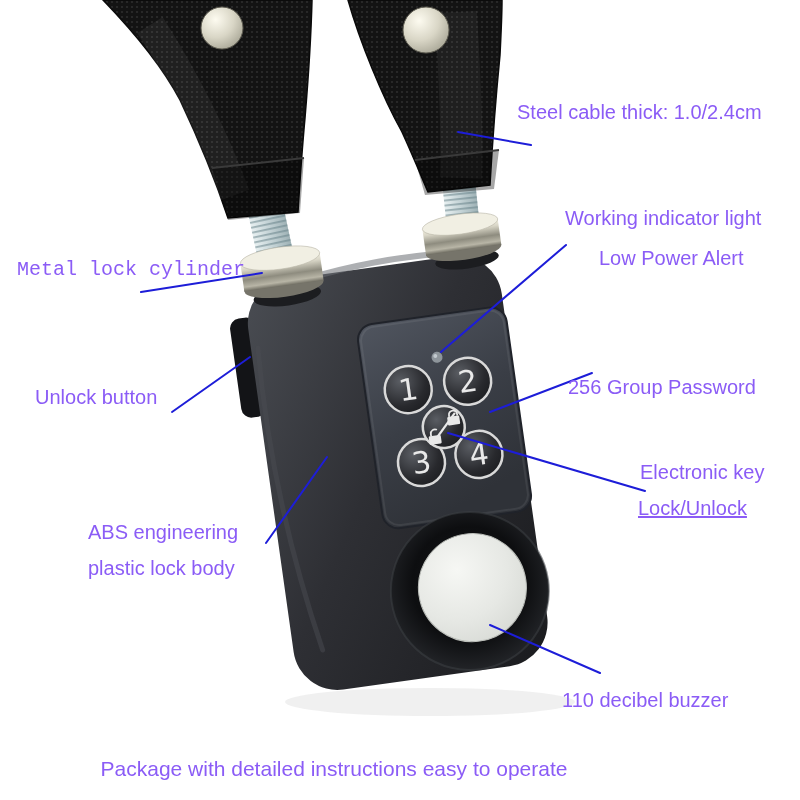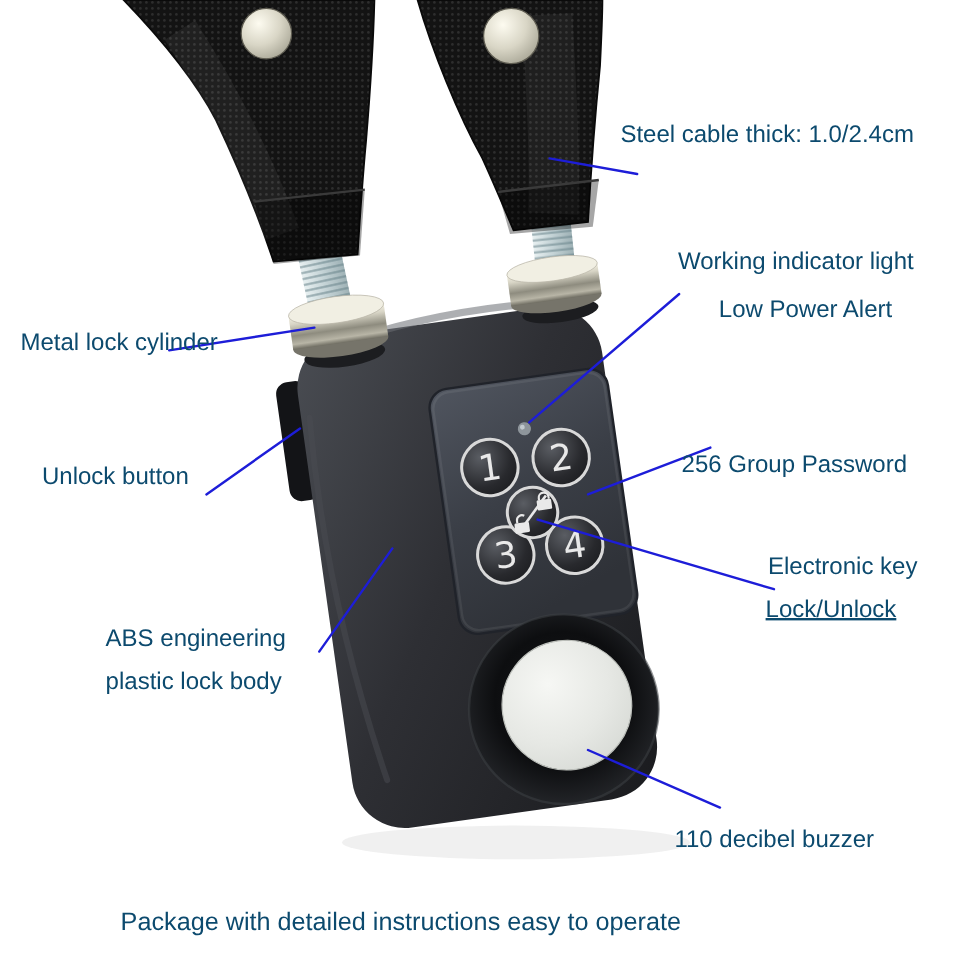--- a/index.html
+++ b/index.html
@@ -1,23 +1,23 @@
 <!DOCTYPE html>
 <html><head>
 <meta charset="utf-8">
 <style>
   html,body{margin:0;padding:0;background:#fff;}
   .stage{position:relative;width:800px;height:800px;background:#ffffff;overflow:hidden;
          font-family:"Liberation Sans",sans-serif;}
   svg.scene{position:absolute;left:0;top:0;}
-  .label{position:absolute;color:#0c4a6e;font-size:20px;line-height:1.15;white-space:nowrap;}
+  .label{position:absolute;color:#8b5cf6;font-size:20px;line-height:1.15;white-space:nowrap;}
   .lbl-steel{left:517px;top:101px;}
   .lbl-working{left:565px;top:207px;}
   .lbl-lowpower{left:563px;top:247px;margin-left:36px;}
-  .lbl-cylinder{left:17px;top:275px;}
+  .lbl-cylinder{left:17px;top:258px;font-family:Liberation Mono, monospace;}
   .lbl-digital{left:568px;top:339px;}
   .lbl-group{left:568px;top:376px;}
   .lbl-unlock{left:35px;top:386px;}
   .lbl-ekey{left:640px;top:461px;}
   .lbl-lockunlock{left:638px;top:497px;text-decoration:underline;}
   .lbl-abs1{left:88px;top:521px;}
   .lbl-abs2{left:88px;top:557px;}
   .lbl-buzzer{left:562px;top:689px;}
   .lbl-footer{left:0;top:757px;width:668px;text-align:center;font-size:21px;}
 </style>

